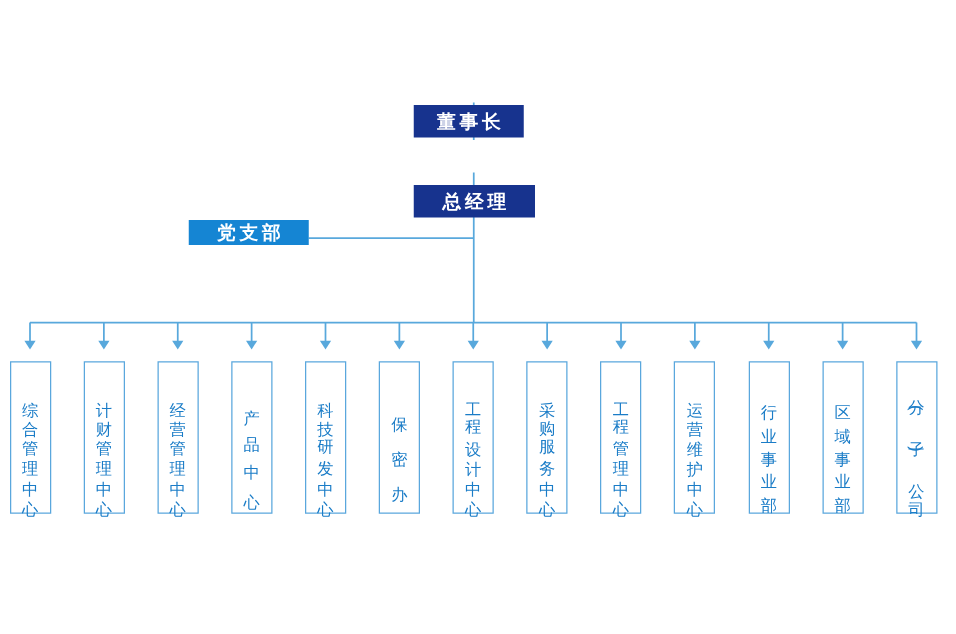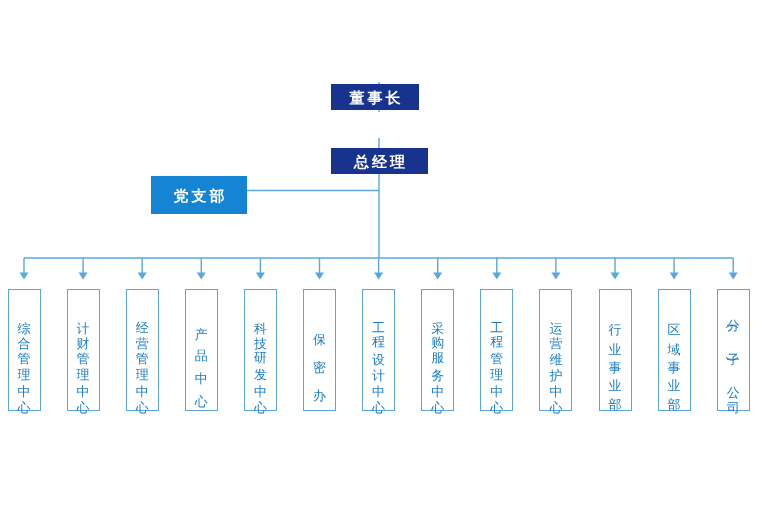--- a/index.html
+++ b/index.html
@@ -36,21 +36,21 @@
     justify-content: center;
     color: #ffffff;
     font-weight: bold;
     font-size: 15px;
     letter-spacing: 3px;
     text-indent: 3px;
     line-height: 1;
   }
   #node-chairman        { left: 331px; top: 57px;  width: 88px; height: 26px; background: var(--c-exec); margin-top: 27px; }
   #node-general-manager { left: 331px; top: 112px; width: 97px; height: 26px; background: var(--c-exec); margin-top: 36px; }
-  #node-party-branch    { left: 151px; top: 176px; width: 96px; height: 38px; background: var(--c-party); }
+  #node-party-branch    { left: 151px; top: 176px; width: 96px; height: 20px; background: var(--c-party); }
 
   .dept-box {
     position: absolute;
     top: 289px;
     width: 33px;
     height: 122px;
     border: 1.5px solid var(--c-dept-border);
     background: #ffffff;
     display: flex;
     align-items: center;

